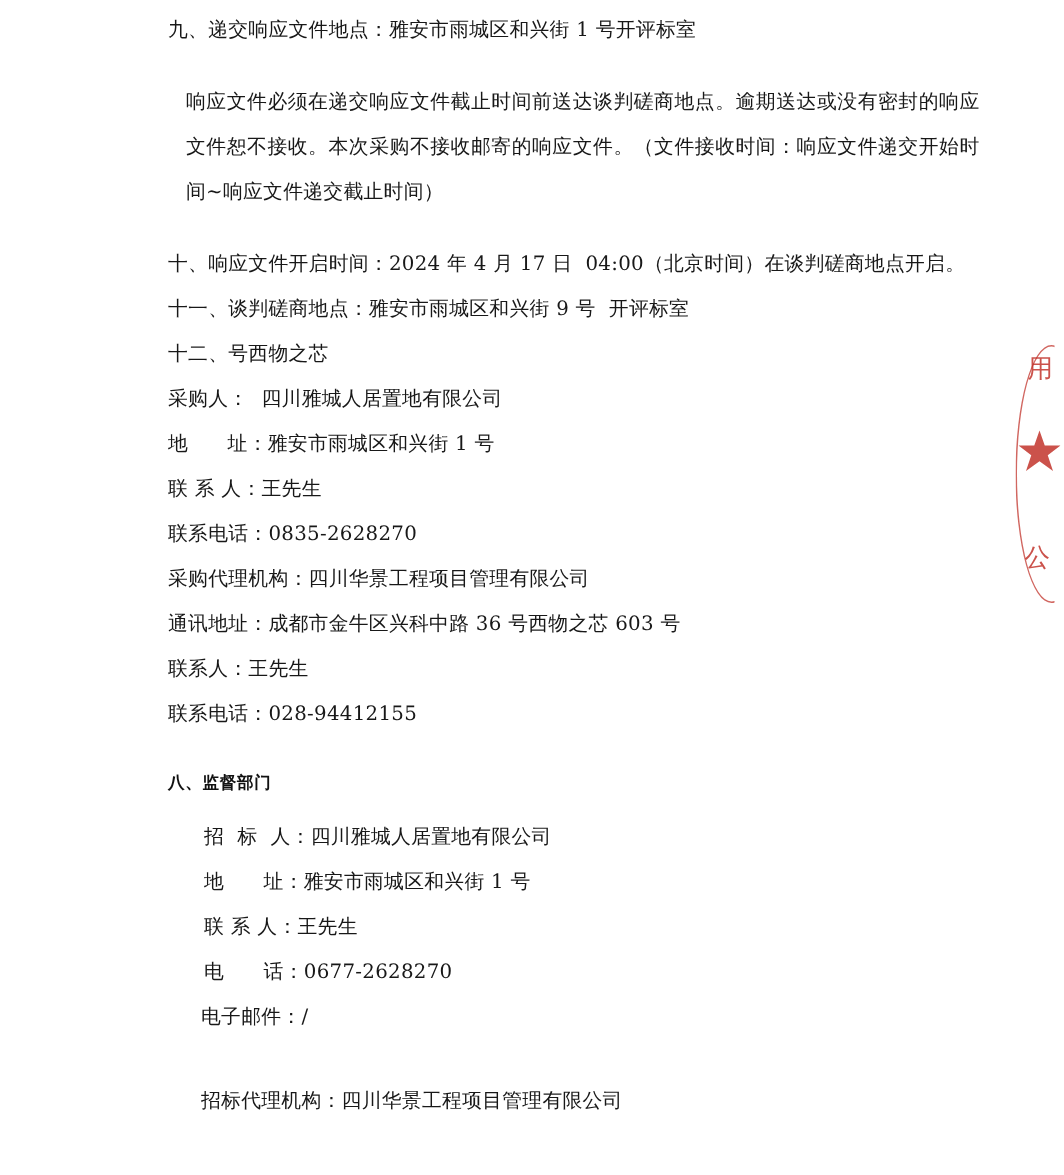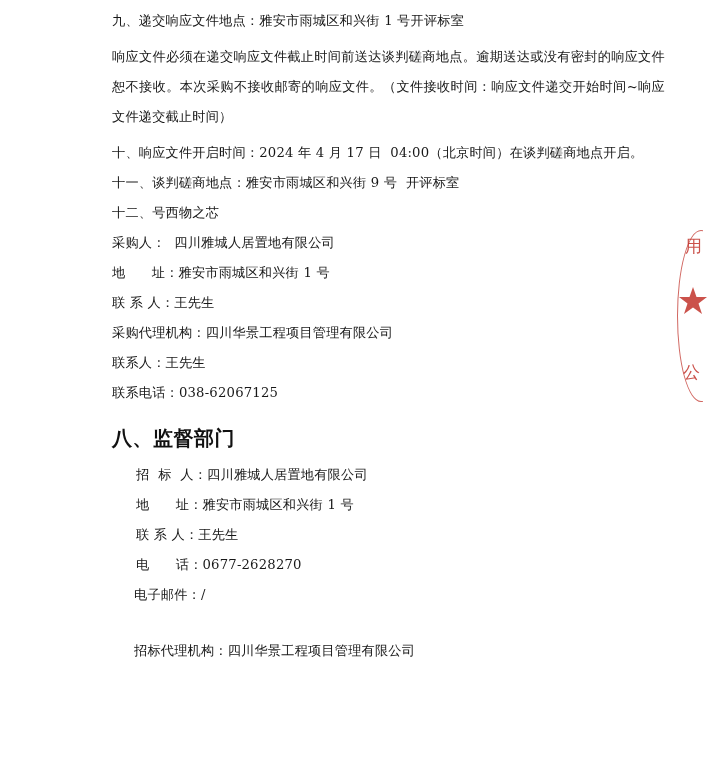--- a/index.html
+++ b/index.html
@@ -28,25 +28,25 @@
     letter-spacing: 0.2px;
     white-space: pre-wrap;
     color: #181818;
   }
   .para {
     font-size: 13.2px;
     line-height: 30px;
     letter-spacing: 0.2px;
     text-align: justify;
     text-justify: inter-ideograph;
-    margin: 0;
+    margin: 12px;
     color: #181818;
   }
   .heading {
-    font-size: 20px;
+    font-size: 11px;
     font-weight: bold;
     line-height: 32px;
     letter-spacing: 0.5px;
     color: #111111;
   }
   .indent1 { padding-left: 0px; }
   .indent2 { padding-left: 22px; }
   .indent3 { padding-left: 24px; }
   .gap-sm { height: 6px; }
   .gap-md { height: 14px; }
@@ -102,23 +102,25 @@
   <div class="line indent1">九、递交响应文件地点：雅安市雨城区和兴街 1 号开评标室</div>
   <div class="gap-sm"></div>
   <p class="para indent1">响应文件必须在递交响应文件截止时间前送达谈判磋商地点。逾期送达或没有密封的响应文件恕不接收。本次采购不接收邮寄的响应文件。（文件接收时间：响应文件递交开始时间~响应文件递交截止时间）</p>
   <div class="gap-sm"></div>
   <div class="line indent1">十、响应文件开启时间：2024 年 4 月 17 日  04:00（北京时间）在谈判磋商地点开启。</div>
   <div class="line indent1">十一、谈判磋商地点：雅安市雨城区和兴街 9 号  开评标室</div>
   <div class="line indent1">十二、号西物之芯</div>
   <div class="line indent1">采购人：  四川雅城人居置地有限公司</div>
   <div class="line indent1">地      址：雅安市雨城区和兴街 1 号</div>
   <div class="line indent1">联 系 人：王先生</div>
+  <div class="line indent1">联系电话：0835-2628270</div>
   <div class="line indent1">采购代理机构：四川华景工程项目管理有限公司</div>
+  <div class="line indent1">通讯地址：成都市金牛区兴科中路 36 号西物之芯 603 号</div>
   <div class="line indent1">联系人：王先生</div>
-  <div class="line indent1">联系电话：038-62067125</div>
+  <div class="line indent1">联系电话：028-94412155</div>
 
   <div class="gap-md"></div>
   <div class="heading indent1">八、监督部门</div>
   <div class="gap-sm"></div>
 
   <div class="line indent3">招  标  人：四川雅城人居置地有限公司</div>
   <div class="line indent3">地      址：雅安市雨城区和兴街 1 号</div>
   <div class="line indent3">联 系 人：王先生</div>
   <div class="line indent3">电      话：0677-2628270</div>
   <div class="line indent2">电子邮件：/</div>

